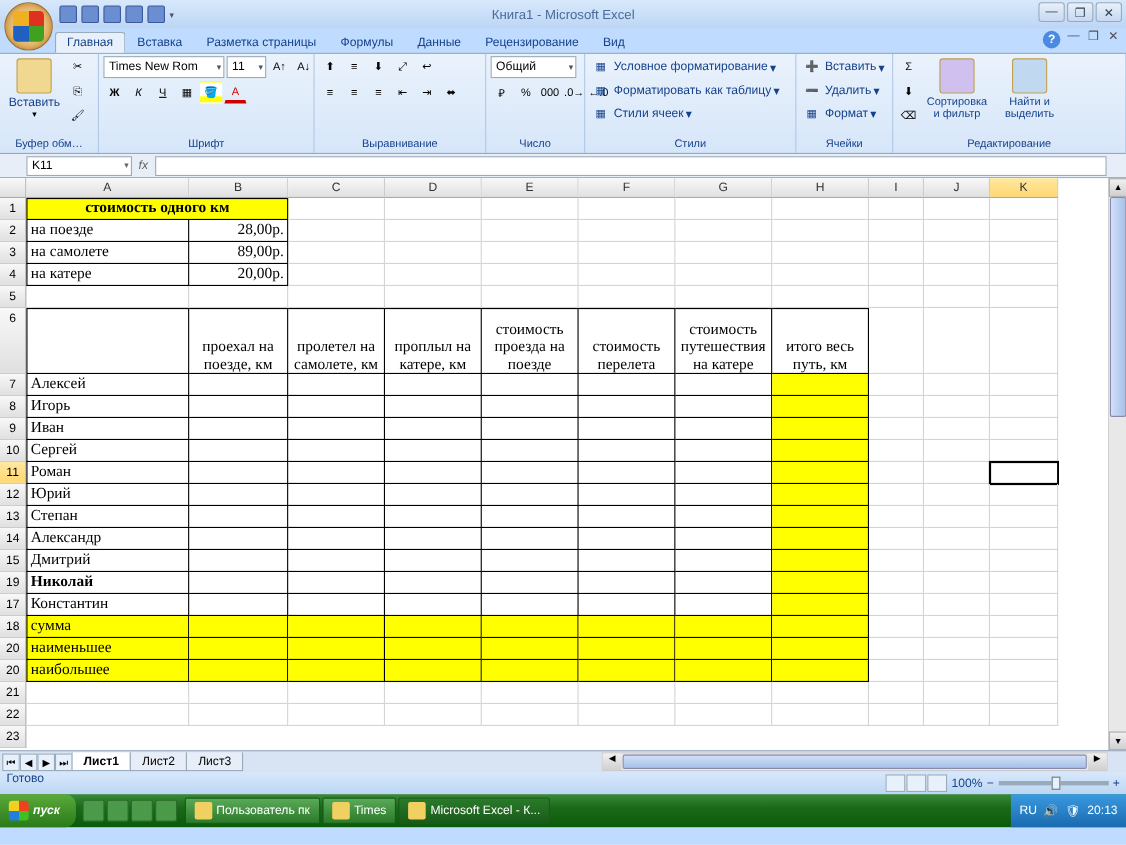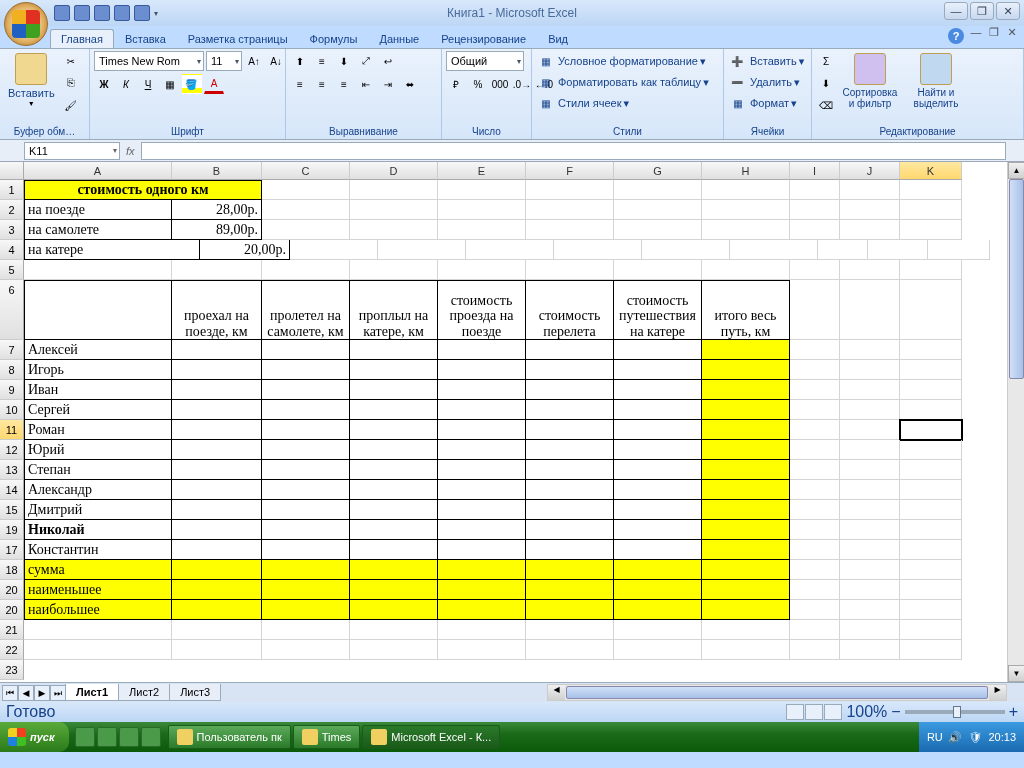--- a/index.html
+++ b/index.html
@@ -74,21 +74,21 @@
 .sheettabs { height: 20px; background: #d8e4f4; display: flex; align-items: center; border-top: 1px solid #9ab; position:relative;}
 .stnav { display:flex; margin-left:2px;}
 .stnav div{width:16px;height:16px;border:1px solid #9ab;background:#e8f0fb;text-align:center;font-size:9px;line-height:14px;}
 .stab { padding: 2px 10px; background: #e8eef8; border: 1px solid #9ab; border-top: none; margin-left: -1px; font-size: 11px; }
 .stab.active { background: #fff; font-weight: bold; }
 .hscroll{position:absolute;right:17px;height:17px;width:460px;background:#e8e8e8;border:1px solid #ccc;display:flex;}
 .hscroll .ar1,.hscroll .ar2{width:17px;background:linear-gradient(#f0f0f0,#d0d0d0);text-align:center;font-size:8px;}
 .hscroll .thumb{flex:1;margin:1px;background:linear-gradient(#d0e0f8,#a8c0e8);border:1px solid #88a;border-radius:2px;}
 
 
-.statusbar { height: 20px; background: linear-gradient(#d8e8fb,#bcd6f4); display: flex; align-items: center; padding: 0 6px; color: #15428b; font-size: 16px; justify-content:space-between;}
+.statusbar { height: 20px; background: linear-gradient(#d8e8fb,#bcd6f4); display: flex; padding: 0 6px; color: #15428b; font-size: 11px; justify-content:space-between;}
 .zoom{display:flex;align-items:center;gap:4px;}
 .zoom .track{width:100px;height:4px;background:#9ab;position:relative;}
 .zoom .track .th{position:absolute;left:48px;top:-4px;width:8px;height:12px;background:#e8f0fb;border:1px solid #678;}
 .viewbtns{display:flex;gap:1px;} .viewbtns div{width:18px;height:16px;border:1px solid #9ab;background:#e8f0fb;}
 
 
 .taskbar { height: 30px; background: linear-gradient(#3a8a3a,#1a6a1a 40%,#0a5a0a); display: flex; align-items: center; }
 .startbtn { height: 30px; padding: 0 14px 0 8px; background: linear-gradient(#5aaa3a,#2a7a1a); color: #fff; font-weight: bold; font-style: italic; display: flex; align-items: center; gap: 4px; border-radius: 0 10px 10px 0; }
 .startbtn .winlogo{width:18px;height:18px;background:conic-gradient(#f04020 0 90deg,#40c020 90deg 180deg,#2080e0 180deg 270deg,#f0d020 270deg);border-radius:3px;}
 .ql { display:flex;gap:2px;margin:0 6px;} .ql div{width:20px;height:20px;background:#4a9a4a;border:1px solid #2a6a2a;border-radius:2px;}
@@ -325,21 +325,21 @@
         <div class="cell" style="width: 88px;"></div>
         <div class="cell" style="width: 88px;"></div>
         <div class="cell" style="width: 88px;"></div>
         <div class="cell" style="width: 88px;"></div>
         <div class="cell" style="width: 88px;"></div>
         <div class="cell" style="width: 50px;"></div>
         <div class="cell" style="width: 60px;"></div>
         <div class="cell" style="width: 62px;"></div>
       </div>
       <div class="crow">
-        <div class="cell bord bordl" style="width: 176px;">на катере</div>
+        <div class="cell bord bordl" style="width: 148px;">на катере</div>
         <div class="cell bord ar" style="width: 90px;">20,00р.</div>
         <div class="cell" style="width: 88px;"></div>
         <div class="cell" style="width: 88px;"></div>
         <div class="cell" style="width: 88px;"></div>
         <div class="cell" style="width: 88px;"></div>
         <div class="cell" style="width: 88px;"></div>
         <div class="cell" style="width: 88px;"></div>
         <div class="cell" style="width: 50px;"></div>
         <div class="cell" style="width: 60px;"></div>
         <div class="cell" style="width: 62px;"></div>

